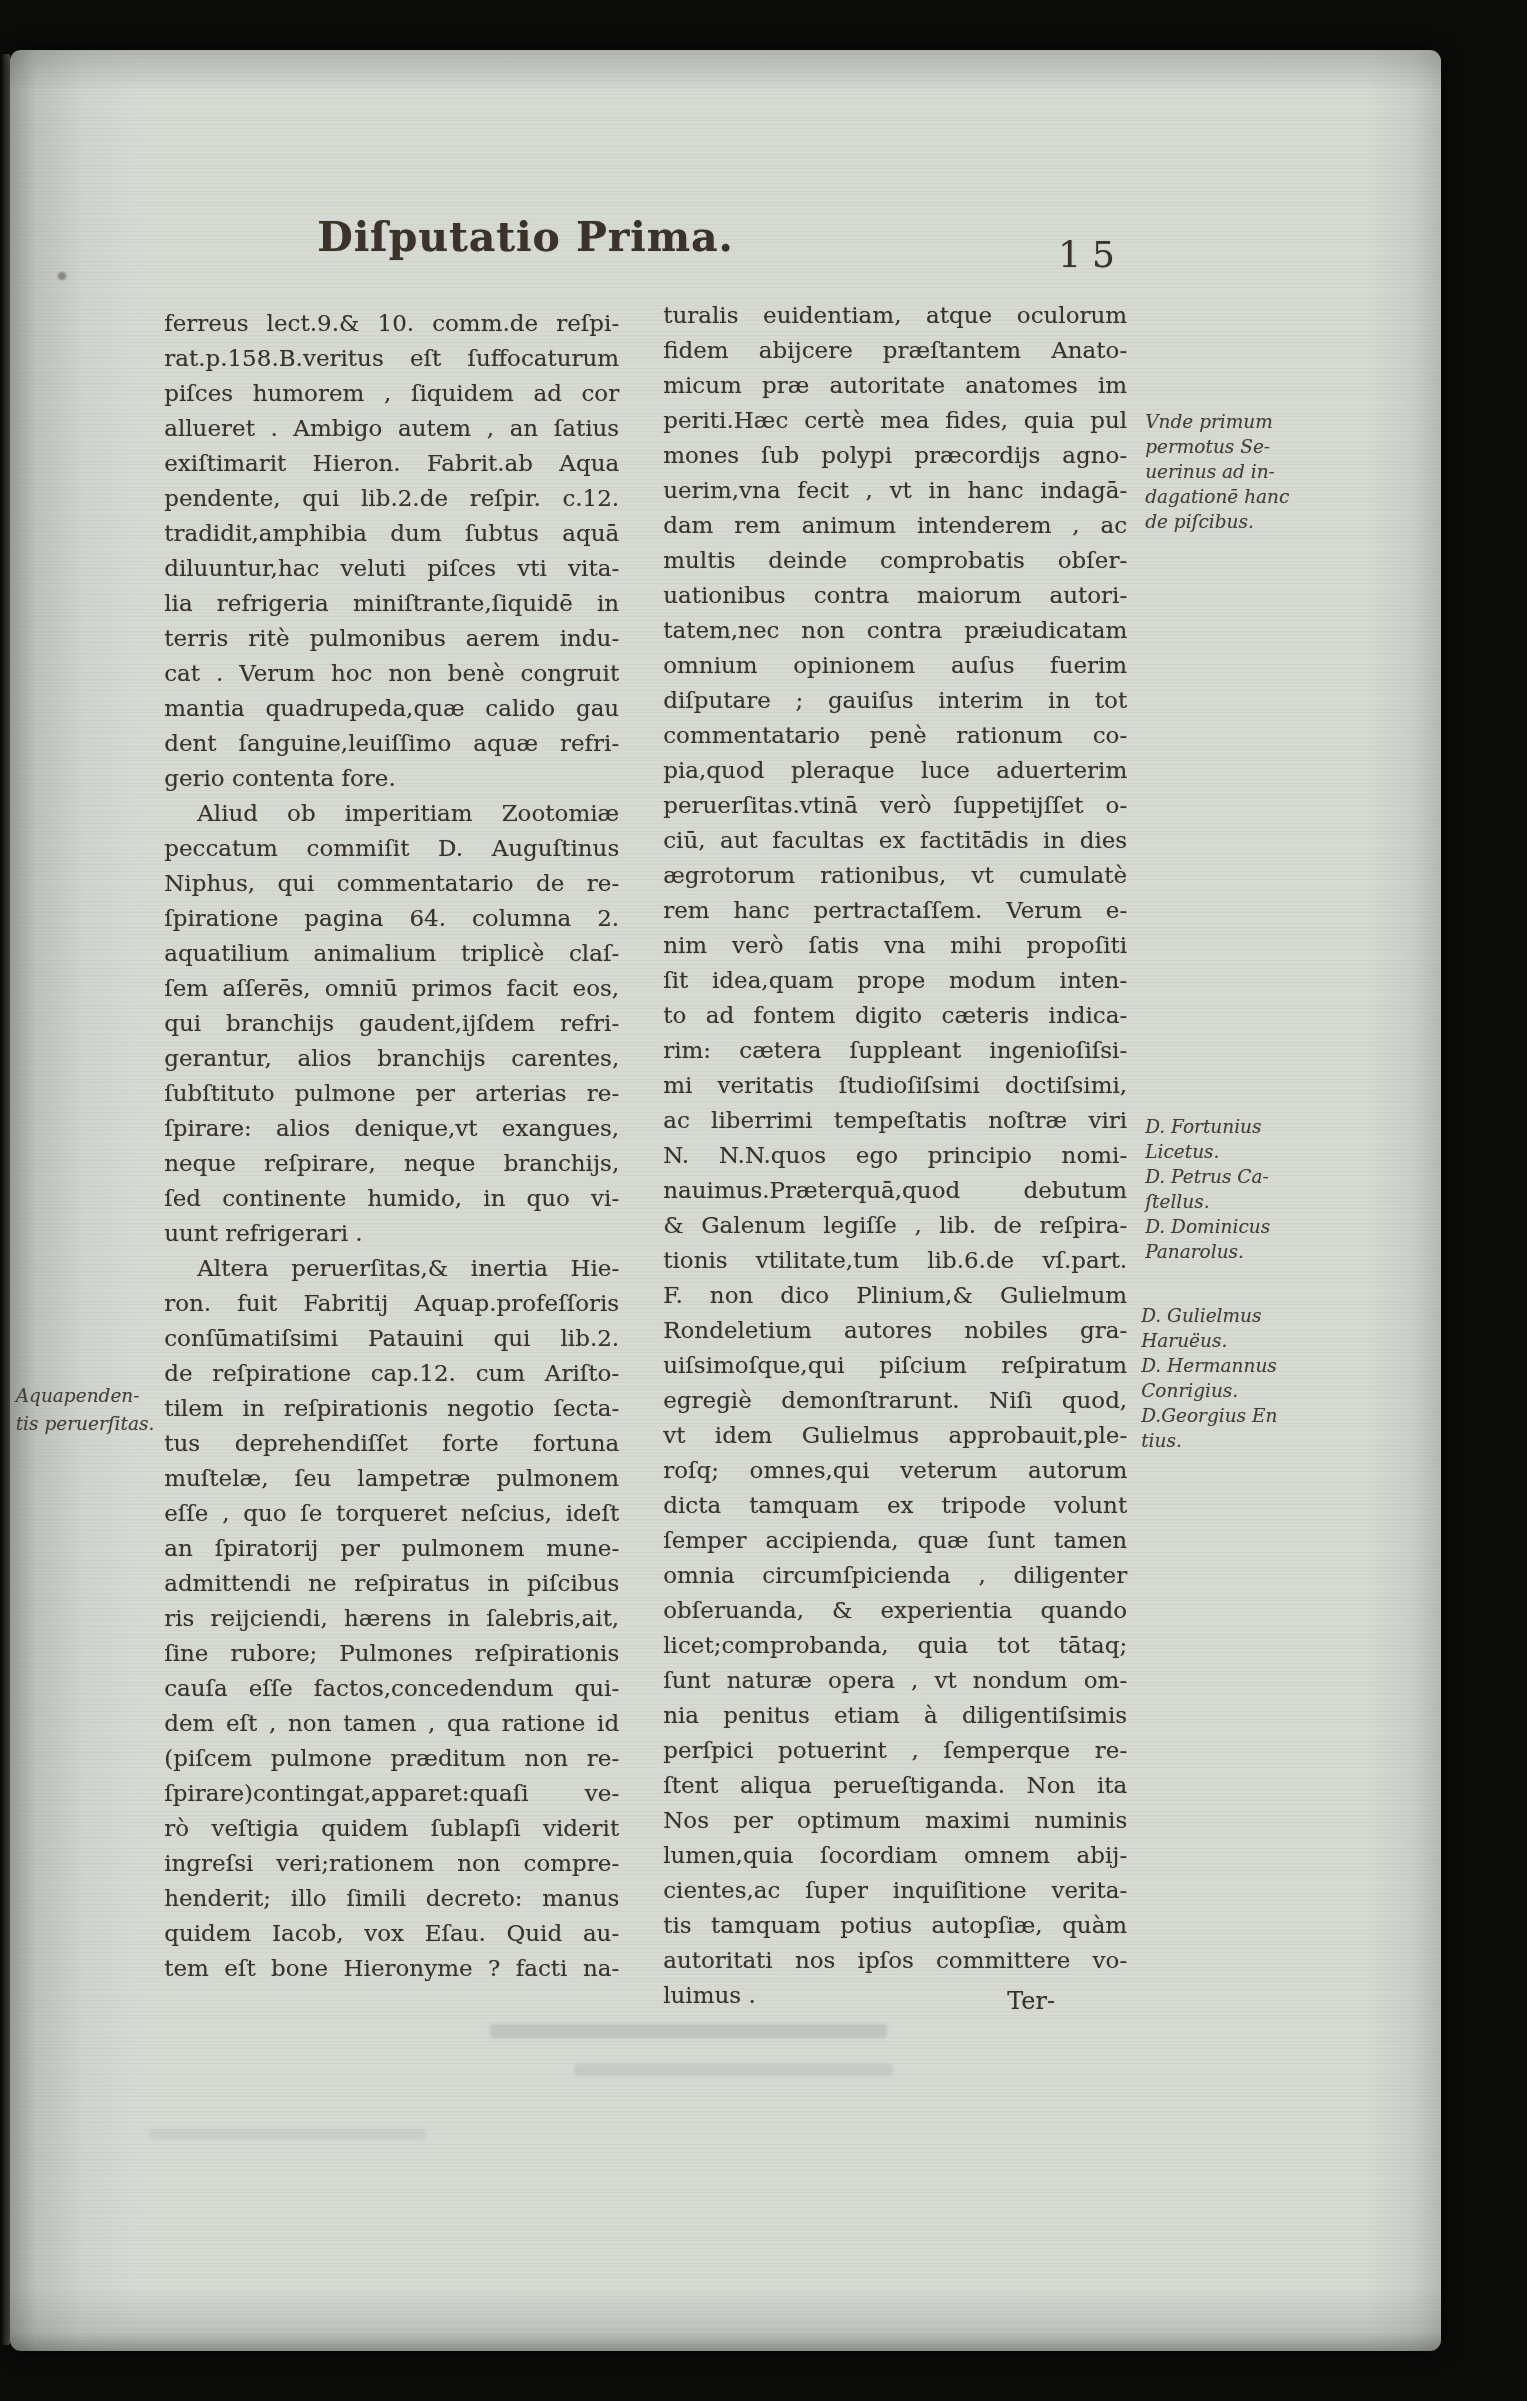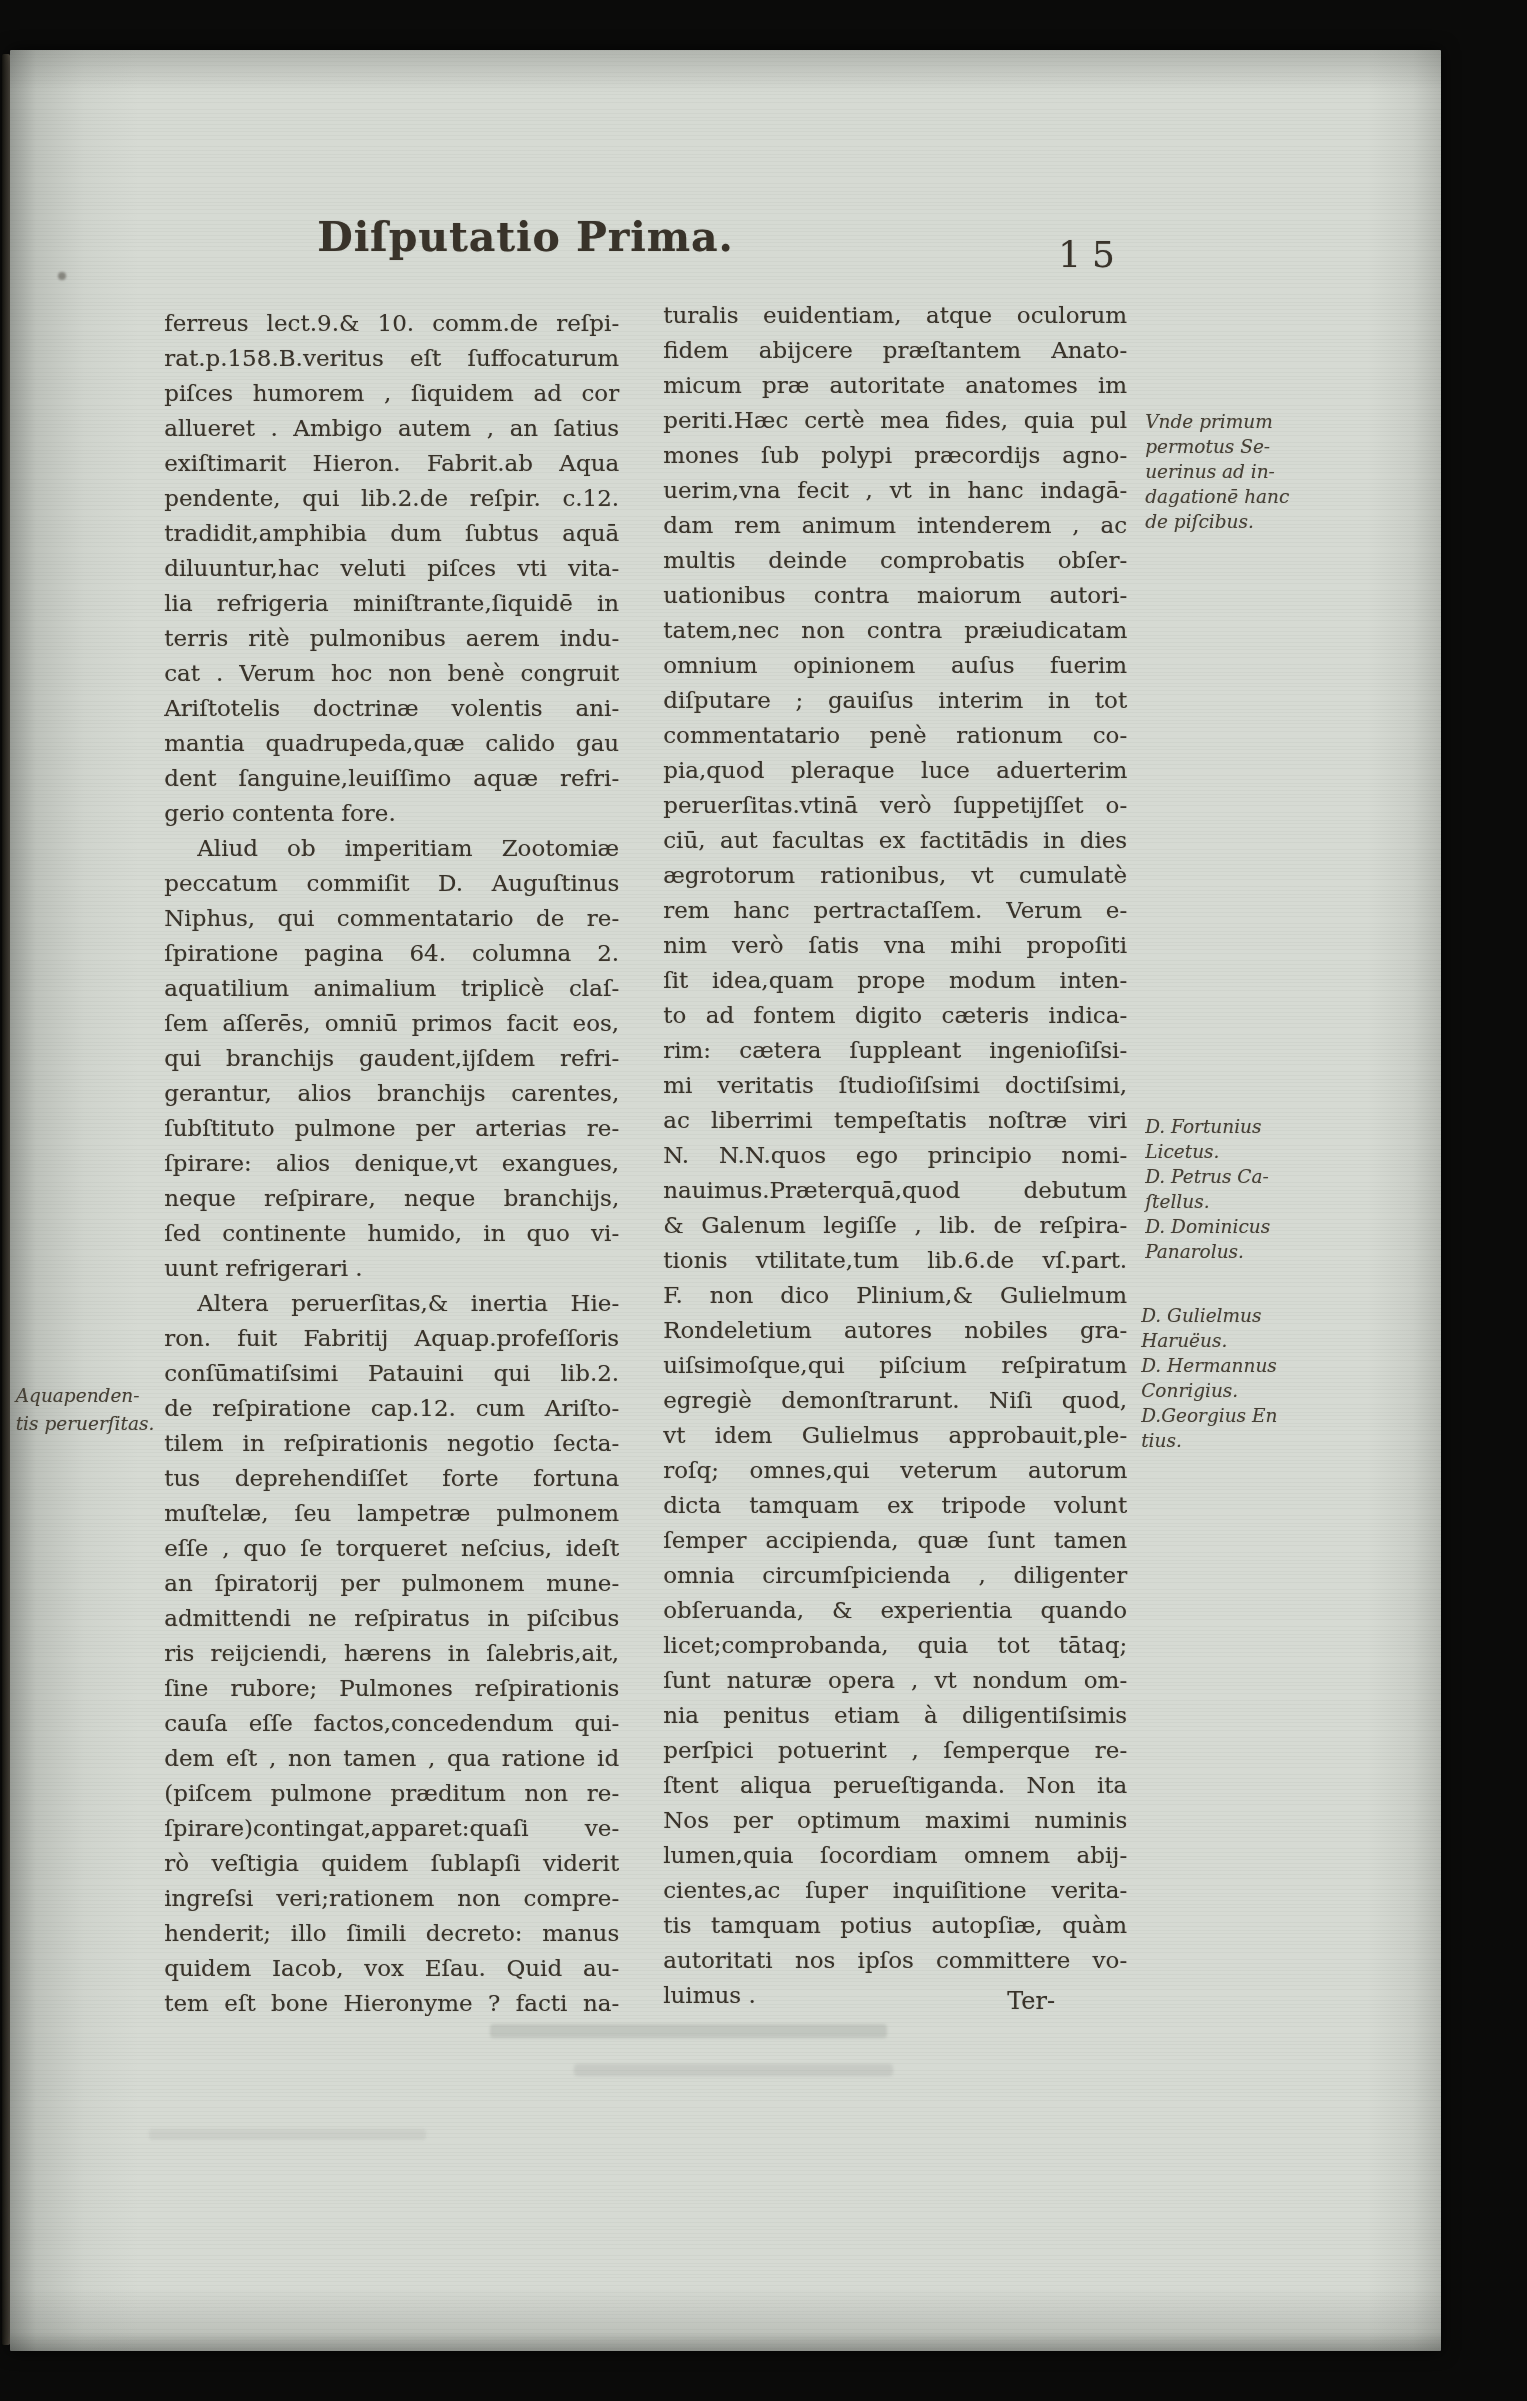--- a/index.html
+++ b/index.html
@@ -16,21 +16,21 @@
   }
   .page{
     position:absolute;left:10.2px;top:50px;width:1431px;height:2301px;
     background-color:#d6dad3;
     background-image:
       repeating-linear-gradient(180deg, rgba(100,108,100,0.055) 0 0.9px, rgba(0,0,0,0) 0.9px 3.7px),
       linear-gradient(90deg, rgba(25,28,26,0.33) 0px, rgba(60,65,60,0.16) 26px, rgba(120,125,120,0.07) 74px, rgba(0,0,0,0) 129px),
       linear-gradient(270deg, rgba(50,52,48,0.20) 0px, rgba(50,52,48,0.07) 28px, rgba(0,0,0,0) 74px),
       linear-gradient(180deg, rgba(50,52,48,0.22) 0px, rgba(0,0,0,0) 42px),
       linear-gradient(0deg, rgba(40,42,38,0.42) 0px, rgba(40,42,38,0.14) 18.5px, rgba(0,0,0,0) 65px);
-    border-radius:1px;
+    border-radius:11px;
     box-shadow:0 0 16.6px rgba(0,0,0,0.8);
     color:#39332a;
   }
   .running-title{
     position:absolute;left:307px;top:163px;width:370px;
     text-align:center;
     font-size:41px;font-weight:600;letter-spacing:0.9px;
     text-shadow:0 0 0.9px rgba(57,51,42,0.45);
     white-space:nowrap;
   }
@@ -97,21 +97,20 @@
       <div class="line">rat.p.158.B.veritus eſt ſuffocaturum</div>
       <div class="line">piſces humorem , ſiquidem ad cor</div>
       <div class="line">allueret . Ambigo autem , an ſatius</div>
       <div class="line">exiſtimarit Hieron. Fabrit.ab Aqua</div>
       <div class="line">pendente, qui lib.2.de reſpir. c.12.</div>
       <div class="line">tradidit,amphibia dum ſubtus aquā</div>
       <div class="line">diluuntur,hac veluti piſces vti vita-</div>
       <div class="line">lia refrigeria miniſtrante,ſiquidē in</div>
       <div class="line">terris ritè pulmonibus aerem indu-</div>
       <div class="line">cat . Verum hoc non benè congruit</div>
-      <div class="line">Ariſtotelis doctrinæ volentis ani-</div>
       <div class="line">mantia quadrupeda,quæ calido gau</div>
       <div class="line">dent ſanguine,leuiſſimo aquæ refri-</div>
       <div class="line short">gerio contenta fore.</div>
       <div class="line indent">Aliud ob imperitiam Zootomiæ</div>
       <div class="line">peccatum commiſit D. Auguſtinus</div>
       <div class="line">Niphus, qui commentatario de re-</div>
       <div class="line">ſpiratione pagina 64. columna 2.</div>
       <div class="line">aquatilium animalium triplicè claſ-</div>
       <div class="line">ſem aſſerēs, omniū primos facit eos,</div>
       <div class="line">qui branchijs gaudent,ijſdem refri-</div>

